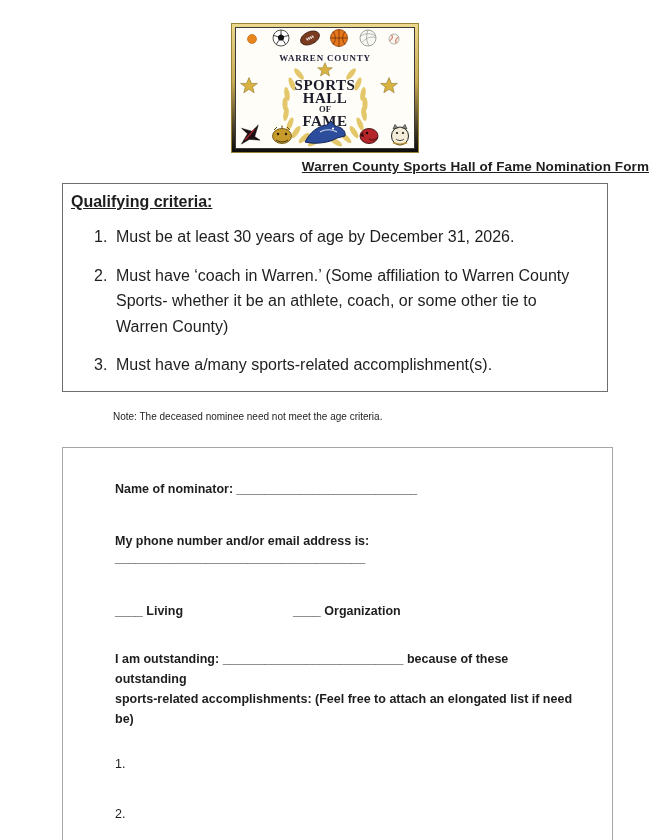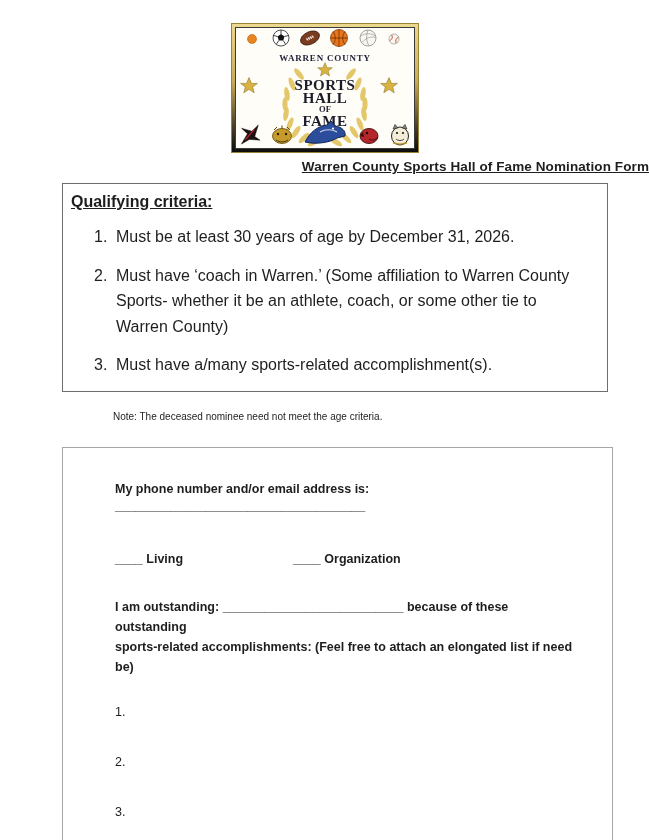--- a/index.html
+++ b/index.html
@@ -182,20 +182,25 @@
     <div class="criteria-item">
       <span class="criteria-num">3.</span>
       <span class="criteria-text">Must have a/many sports-related accomplishment(s).</span>
     </div>
   </div>
 
   <div class="note-line">Note: The deceased nominee need not meet the age criteria.</div>
 
   <div class="form-box">
 
+    <div class="frow name">
+      <span>Name of nominator:</span>
+      <span> </span>
+      <span class="blank">__________________________</span>
+    </div>
 
     <div class="frow phone">
       <span>My phone number and/or email address is:</span>
       <span> </span>
       <span class="blank">____________________________________</span>
     </div>
 
 
     <div class="cat-row">
       <span class="cat-cell c0">

